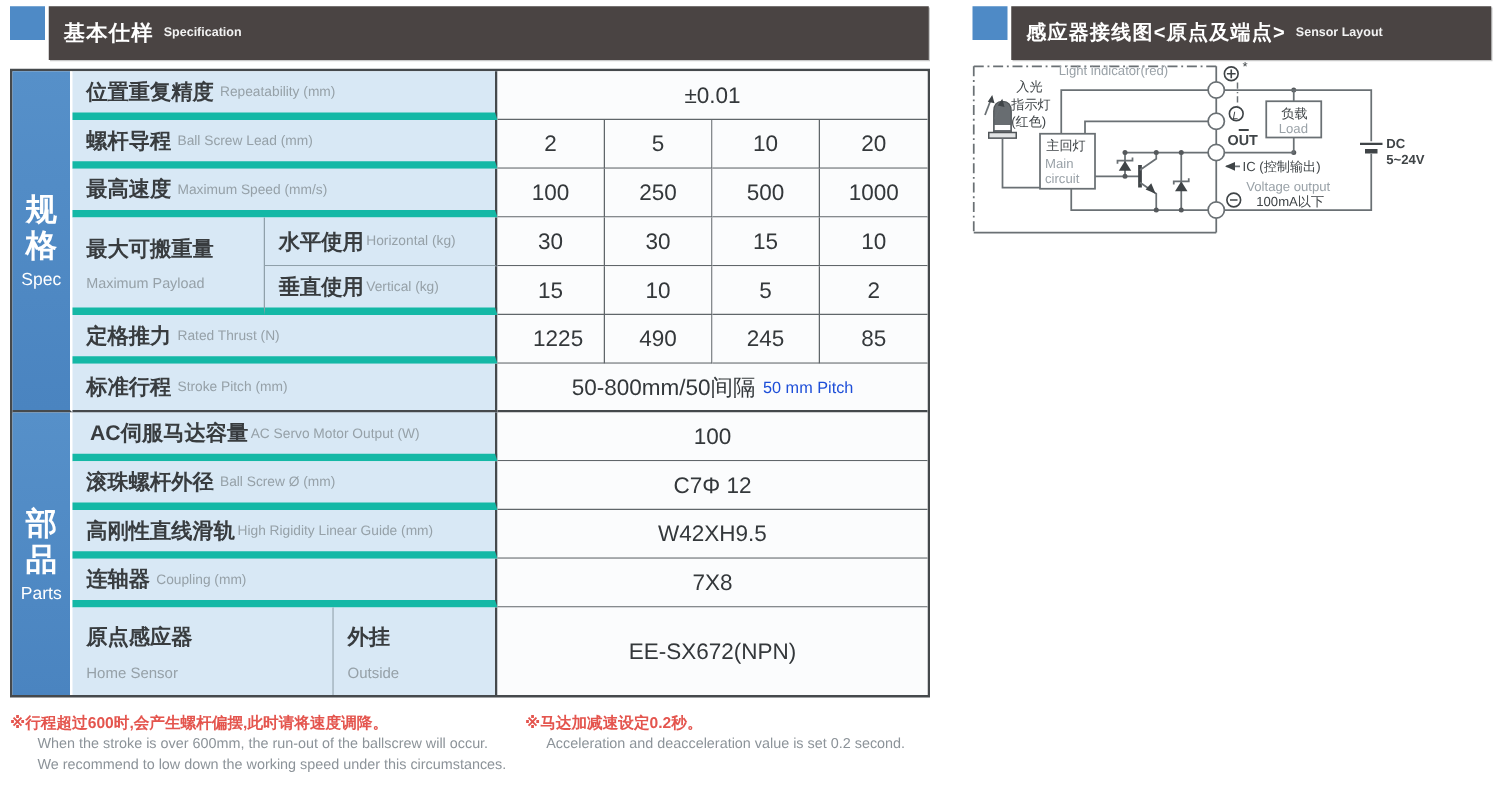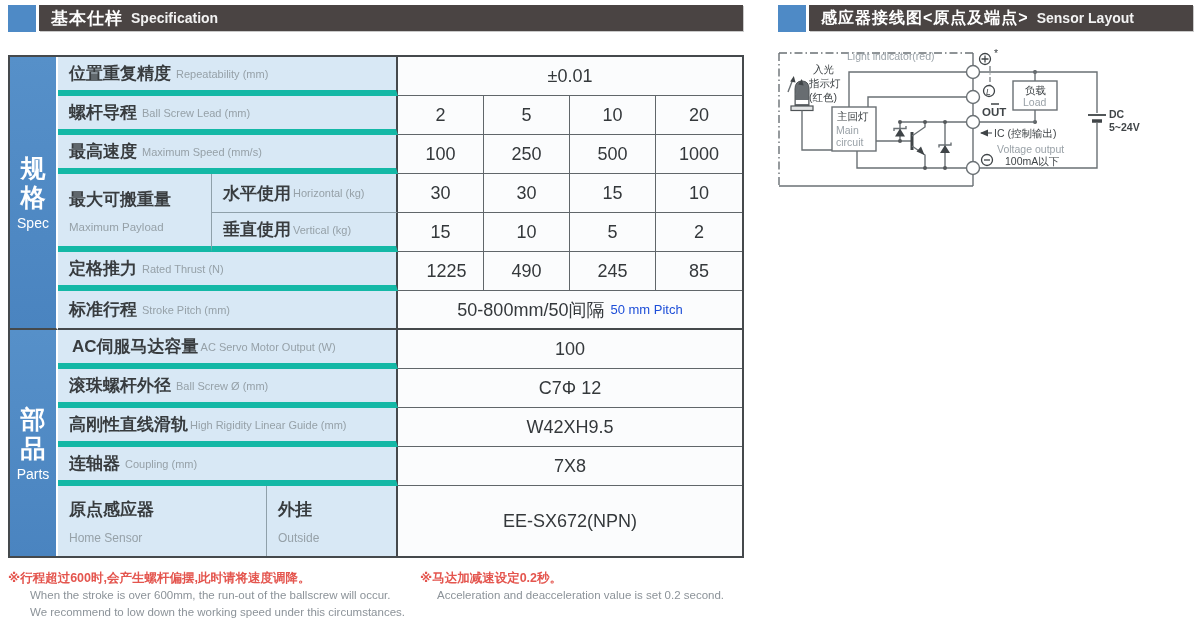--- a/index.html
+++ b/index.html
@@ -4,23 +4,23 @@
 <style>
   html,body{margin:0;padding:0;}
   body{
     width:1200px;height:628px;position:relative;background:#ffffff;
     font-family:"Liberation Sans","DejaVu Sans",sans-serif;overflow:hidden;
     -webkit-font-smoothing:antialiased;
   }
   
   .hdr{position:absolute;display:flex;align-items:stretch;}
   .hdr-sq{width:28px;height:27px;background:#4E8AC6;margin-right:3px;}
-  .hdr-bar{height:26px;background:#4A4443;display:flex;align-items:center;padding:0 12px;box-shadow:1px 1px 0 #c9c9c9;}
+  .hdr-bar{height:43px;background:#4A4443;display:flex;align-items:center;padding:0 12px;box-shadow:1px 1px 0 #c9c9c9;}
   .hdr-zh{color:#fff;font-size:17px;font-weight:700;letter-spacing:1px;}
-  .hdr-en{color:#f2f2f2;font-size:14px;font-weight:700;margin-left:8px;}
+  .hdr-en{color:#f2f2f2;font-size:10px;font-weight:700;margin-left:8px;}
   
   .grid{
     position:absolute;left:8px;top:55px;
     display:grid;
     grid-template-columns:48px 154px 55px 131px 86px 86px 86px 86px;
     grid-template-rows:repeat(11,39px) 70px;
     border:2.5px solid #45494C;background:#fff;
   }
   .cell{box-sizing:border-box;}
   .side{

